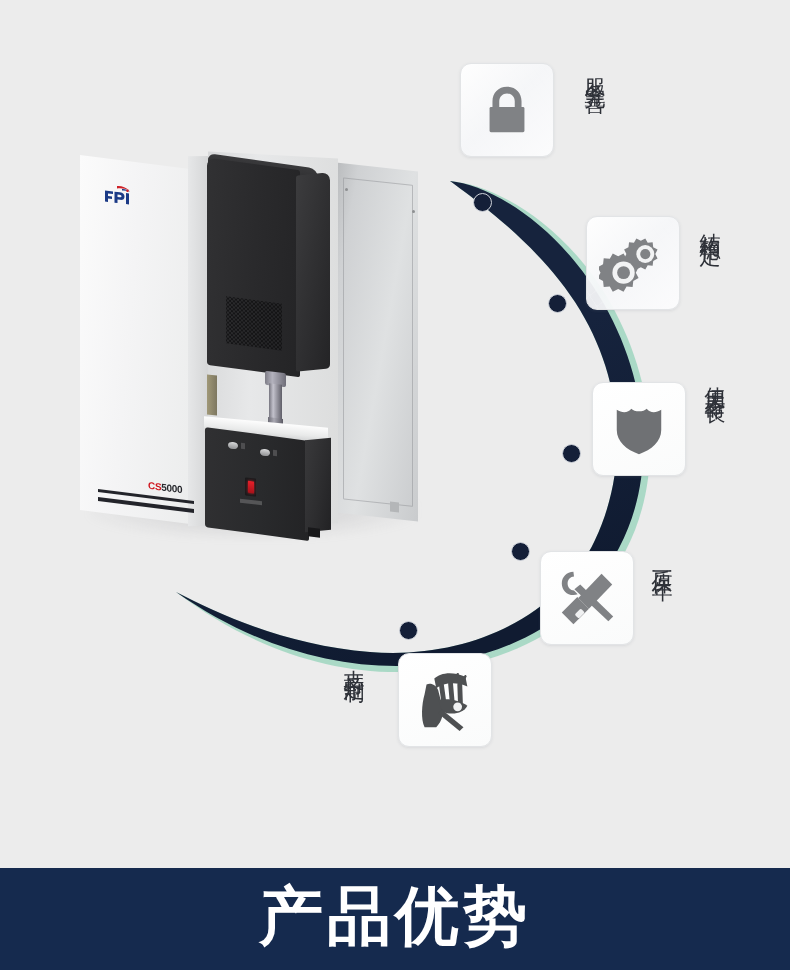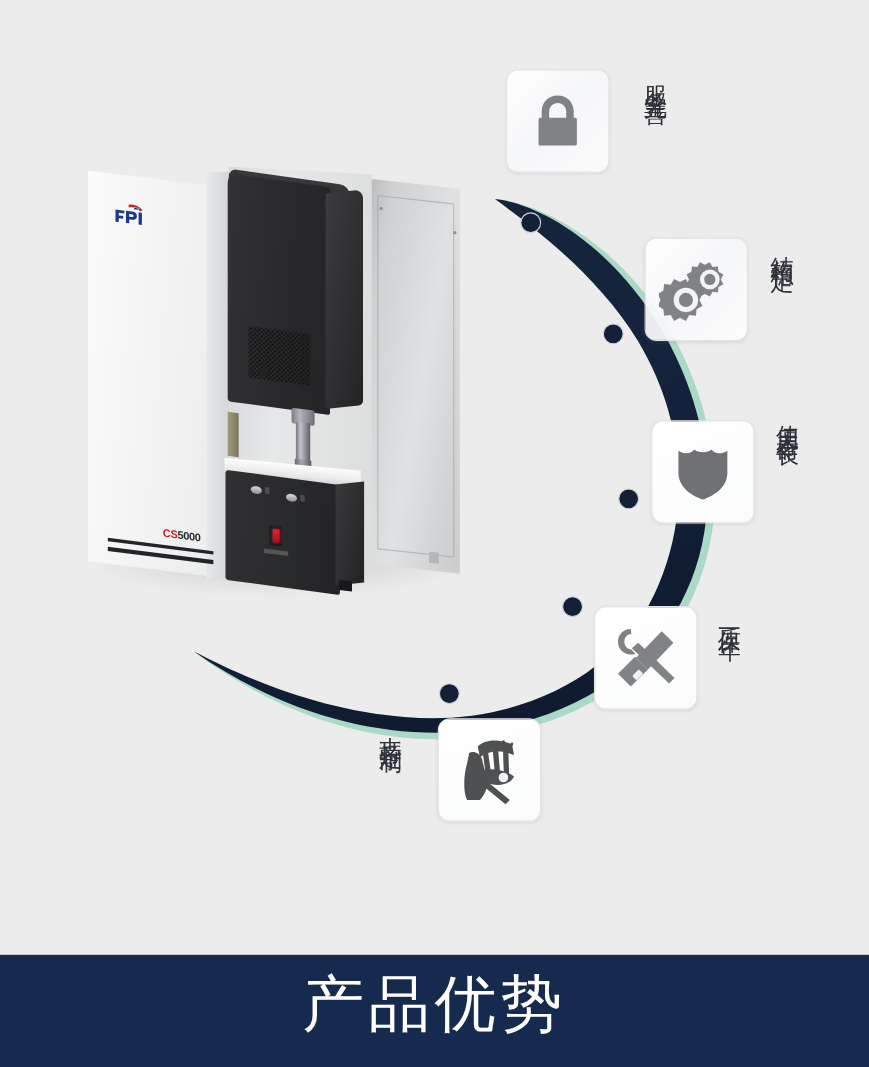--- a/index.html
+++ b/index.html
@@ -334,22 +334,22 @@
     background: #152a4e;
     display: flex;
     align-items: flex-start;
     justify-content: center;
     overflow: hidden;
   }
   .banner-title {
     margin-top: 16px;
     color: #ffffff;
     font-family: "Liberation Sans", "DejaVu Sans", sans-serif;
-    font-size: 56px;
-    font-weight: normal;
+    font-size: 64px;
+    font-weight: bold;
     letter-spacing: 4px;
     line-height: 1.02;
     white-space: nowrap;
   }
 </style>
 </head>
 <body>
 
 <div id="page">
 

